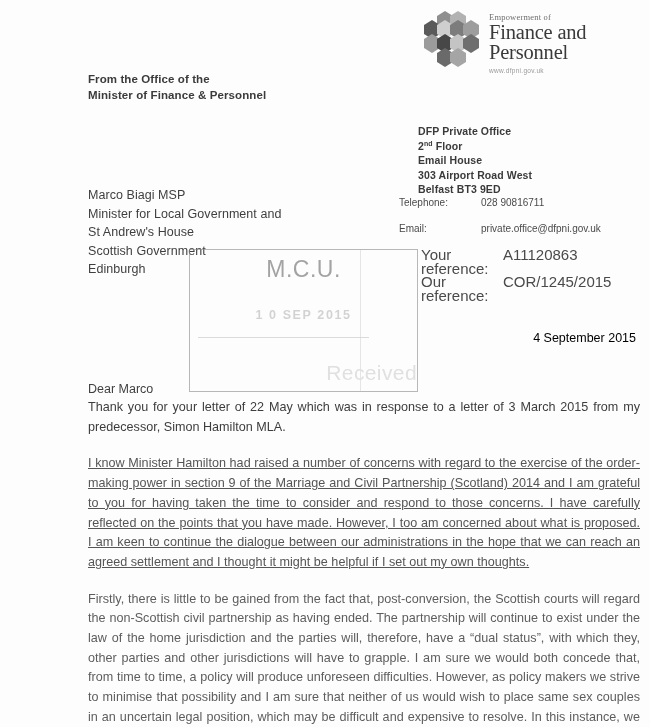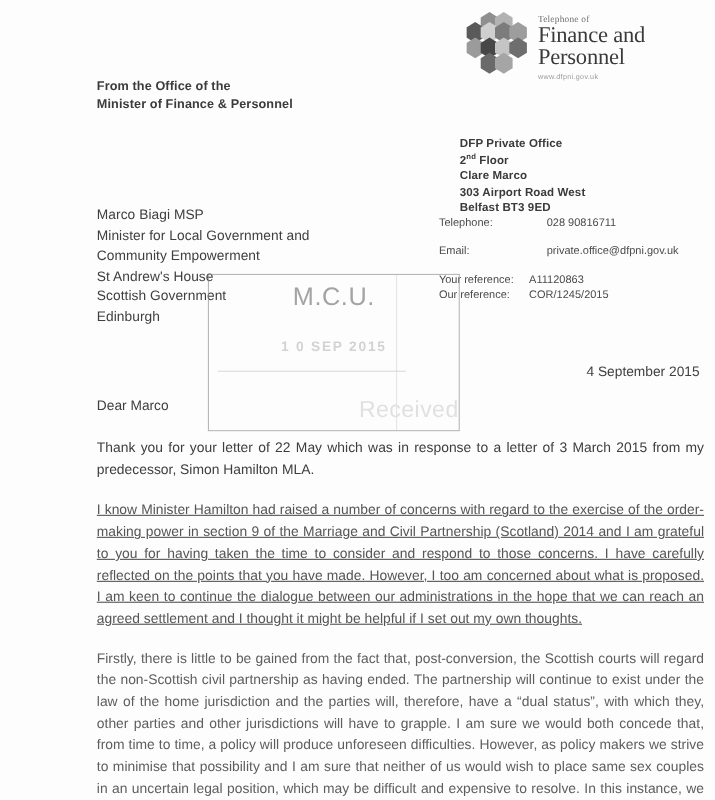--- a/index.html
+++ b/index.html
@@ -97,31 +97,30 @@
     position: absolute;
     left: 399px;
     top: 196px;
     font-size: 10px;
     color: #4a4a4a;
     line-height: 13px;
   }
   .contact-row {
     display: flex;
     margin-bottom: 13px;
-    gap: 16px;
   }
   .contact-row:last-child { margin-bottom: 0; }
   .contact-label { width: 82px; flex: none; }
   .contact-value { white-space: nowrap; }
 
   .refs {
     position: absolute;
-    left: 399px;
+    left: 421px;
     top: 248px;
-    font-size: 10px;
+    font-size: 15px;
     color: #4a4a4a;
     line-height: 13.5px;
   }
   .ref-row { display: flex; }
   .ref-label { width: 82px; flex: none; }
 
   
   .recipient {
     position: absolute;
     left: 88px;
@@ -190,28 +189,28 @@
     border-left: 1px solid #bdbdbd;
     opacity: .6;
   }
 
   
   .letter-date {
     position: absolute;
     right: 14px;
     top: 331px;
     font-size: 12.5px;
-    color: #404040;
+    color: #000000;
   }
 
   
   .salutation {
     position: absolute;
     left: 88px;
-    top: 362px;
+    top: 382px;
     font-size: 12.5px;
     color: #3f3f3f;
   }
 
   
   .body-text {
     position: absolute;
     left: 88px;
     top: 398px;
     width: 552px;
@@ -246,36 +245,36 @@
         <polygon points="47,10 55,15 55,24 47,29 39,24 39,15" fill="#9d9d9d"></polygon>
         <polygon points="8,24 16,29 16,38 8,43 0,38 0,29" fill="#9b9b9b"></polygon>
         <polygon points="21,24 29,29 29,38 21,43 13,38 13,29" fill="#474747"></polygon>
         <polygon points="34,24 42,29 42,38 34,43 26,38 26,29" fill="#c4c4c4"></polygon>
         <polygon points="47,24 55,29 55,38 47,43 39,38 39,29" fill="#6e6e6e"></polygon>
         <polygon points="21,38 29,43 29,52 21,57 13,52 13,43" fill="#6a6a6a"></polygon>
         <polygon points="34,38 42,43 42,52 34,57 26,52 26,43" fill="#a5a5a5"></polygon>
       </g>
     </svg>
     <div class="logo-text">
-      <div class="dept-of">Telephone of</div>
+      <div class="dept-of">Empowerment of</div>
       <div class="dept-name">Finance and</div>
       <div class="dept-name">Personnel</div>
       <div class="dept-url">www.dfpni.gov.uk</div>
     </div>
   </div>
 
   <div class="from-office">
     <div>From the Office of the</div>
     <div>Minister of Finance &amp; Personnel</div>
   </div>
 
   <div class="sender-address">
     <div>DFP Private Office</div>
     <div><span>2</span><sup>nd</sup><span> Floor</span></div>
-    <div>Clare Marco</div>
+    <div>Email House</div>
     <div>303 Airport Road West</div>
     <div>Belfast BT3 9ED</div>
   </div>
 
   <div class="contacts">
     <div class="contact-row">
       <span class="contact-label">Telephone:</span>
       <span class="contact-value">028 90816711</span>
     </div>
     <div class="contact-row">
@@ -291,21 +290,20 @@
     </div>
     <div class="ref-row">
       <span class="ref-label">Our reference:</span>
       <span>COR/1245/2015</span>
     </div>
   </div>
 
   <div class="recipient">
     <div>Marco Biagi MSP</div>
     <div>Minister for Local Government and</div>
-    <div>Community Empowerment</div>
     <div>St Andrew's House</div>
     <div>Scottish Government</div>
     <div>Edinburgh</div>
   </div>
 
   <div class="stamp">
     <div class="stamp-inner-line"></div>
     <div class="stamp-mcu">M.C.U.</div>
     <div class="stamp-date">1 0 SEP 2015</div>
     <div class="stamp-rule"></div>

